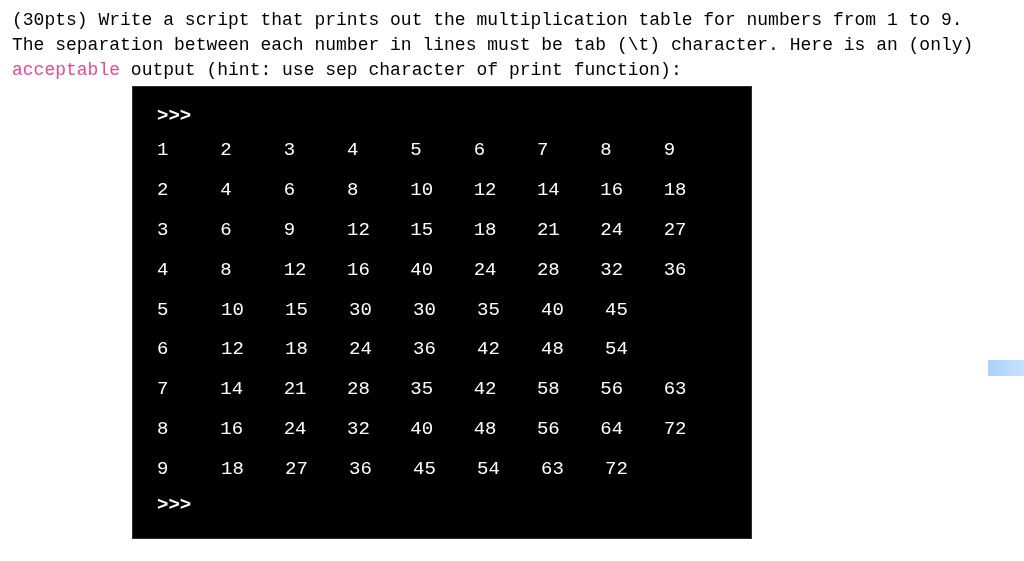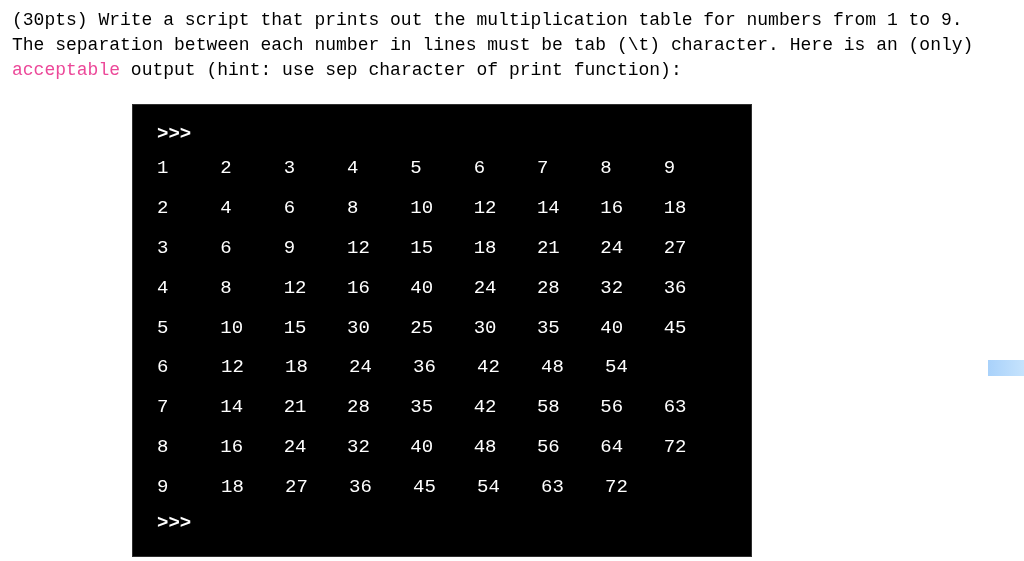--- a/index.html
+++ b/index.html
@@ -7,21 +7,21 @@
       padding: 8px 12px;
       font-family: "Courier New", Courier, monospace;
       font-size: 18px;
       background: #fff;
       color: #000;
       width: 1024px;
       box-sizing: border-box;
     }
     .question-text {
       line-height: 1.4;
-      margin-bottom: 20px;
+      margin-bottom: 2px;
     }
     .acceptable {
       color: #ec4899;
       font-weight: normal;
     }
     .terminal-wrap {
       display: flex;
       justify-content: flex-start;
       padding-left: 120px;
     }
@@ -114,21 +114,20 @@
           <span class="cell">24</span>
           <span class="cell">28</span>
           <span class="cell">32</span>
           <span class="cell">36</span>
         </div>
         <div class="row">
           <span class="cell">5</span>
           <span class="cell">10</span>
           <span class="cell">15</span>
           <span class="cell">30</span>
-          <span class="cell">25</span>
           <span class="cell">30</span>
           <span class="cell">35</span>
           <span class="cell">40</span>
           <span class="cell">45</span>
         </div>
         <div class="row">
           <span class="cell">6</span>
           <span class="cell">12</span>
           <span class="cell">18</span>
           <span class="cell">24</span>

